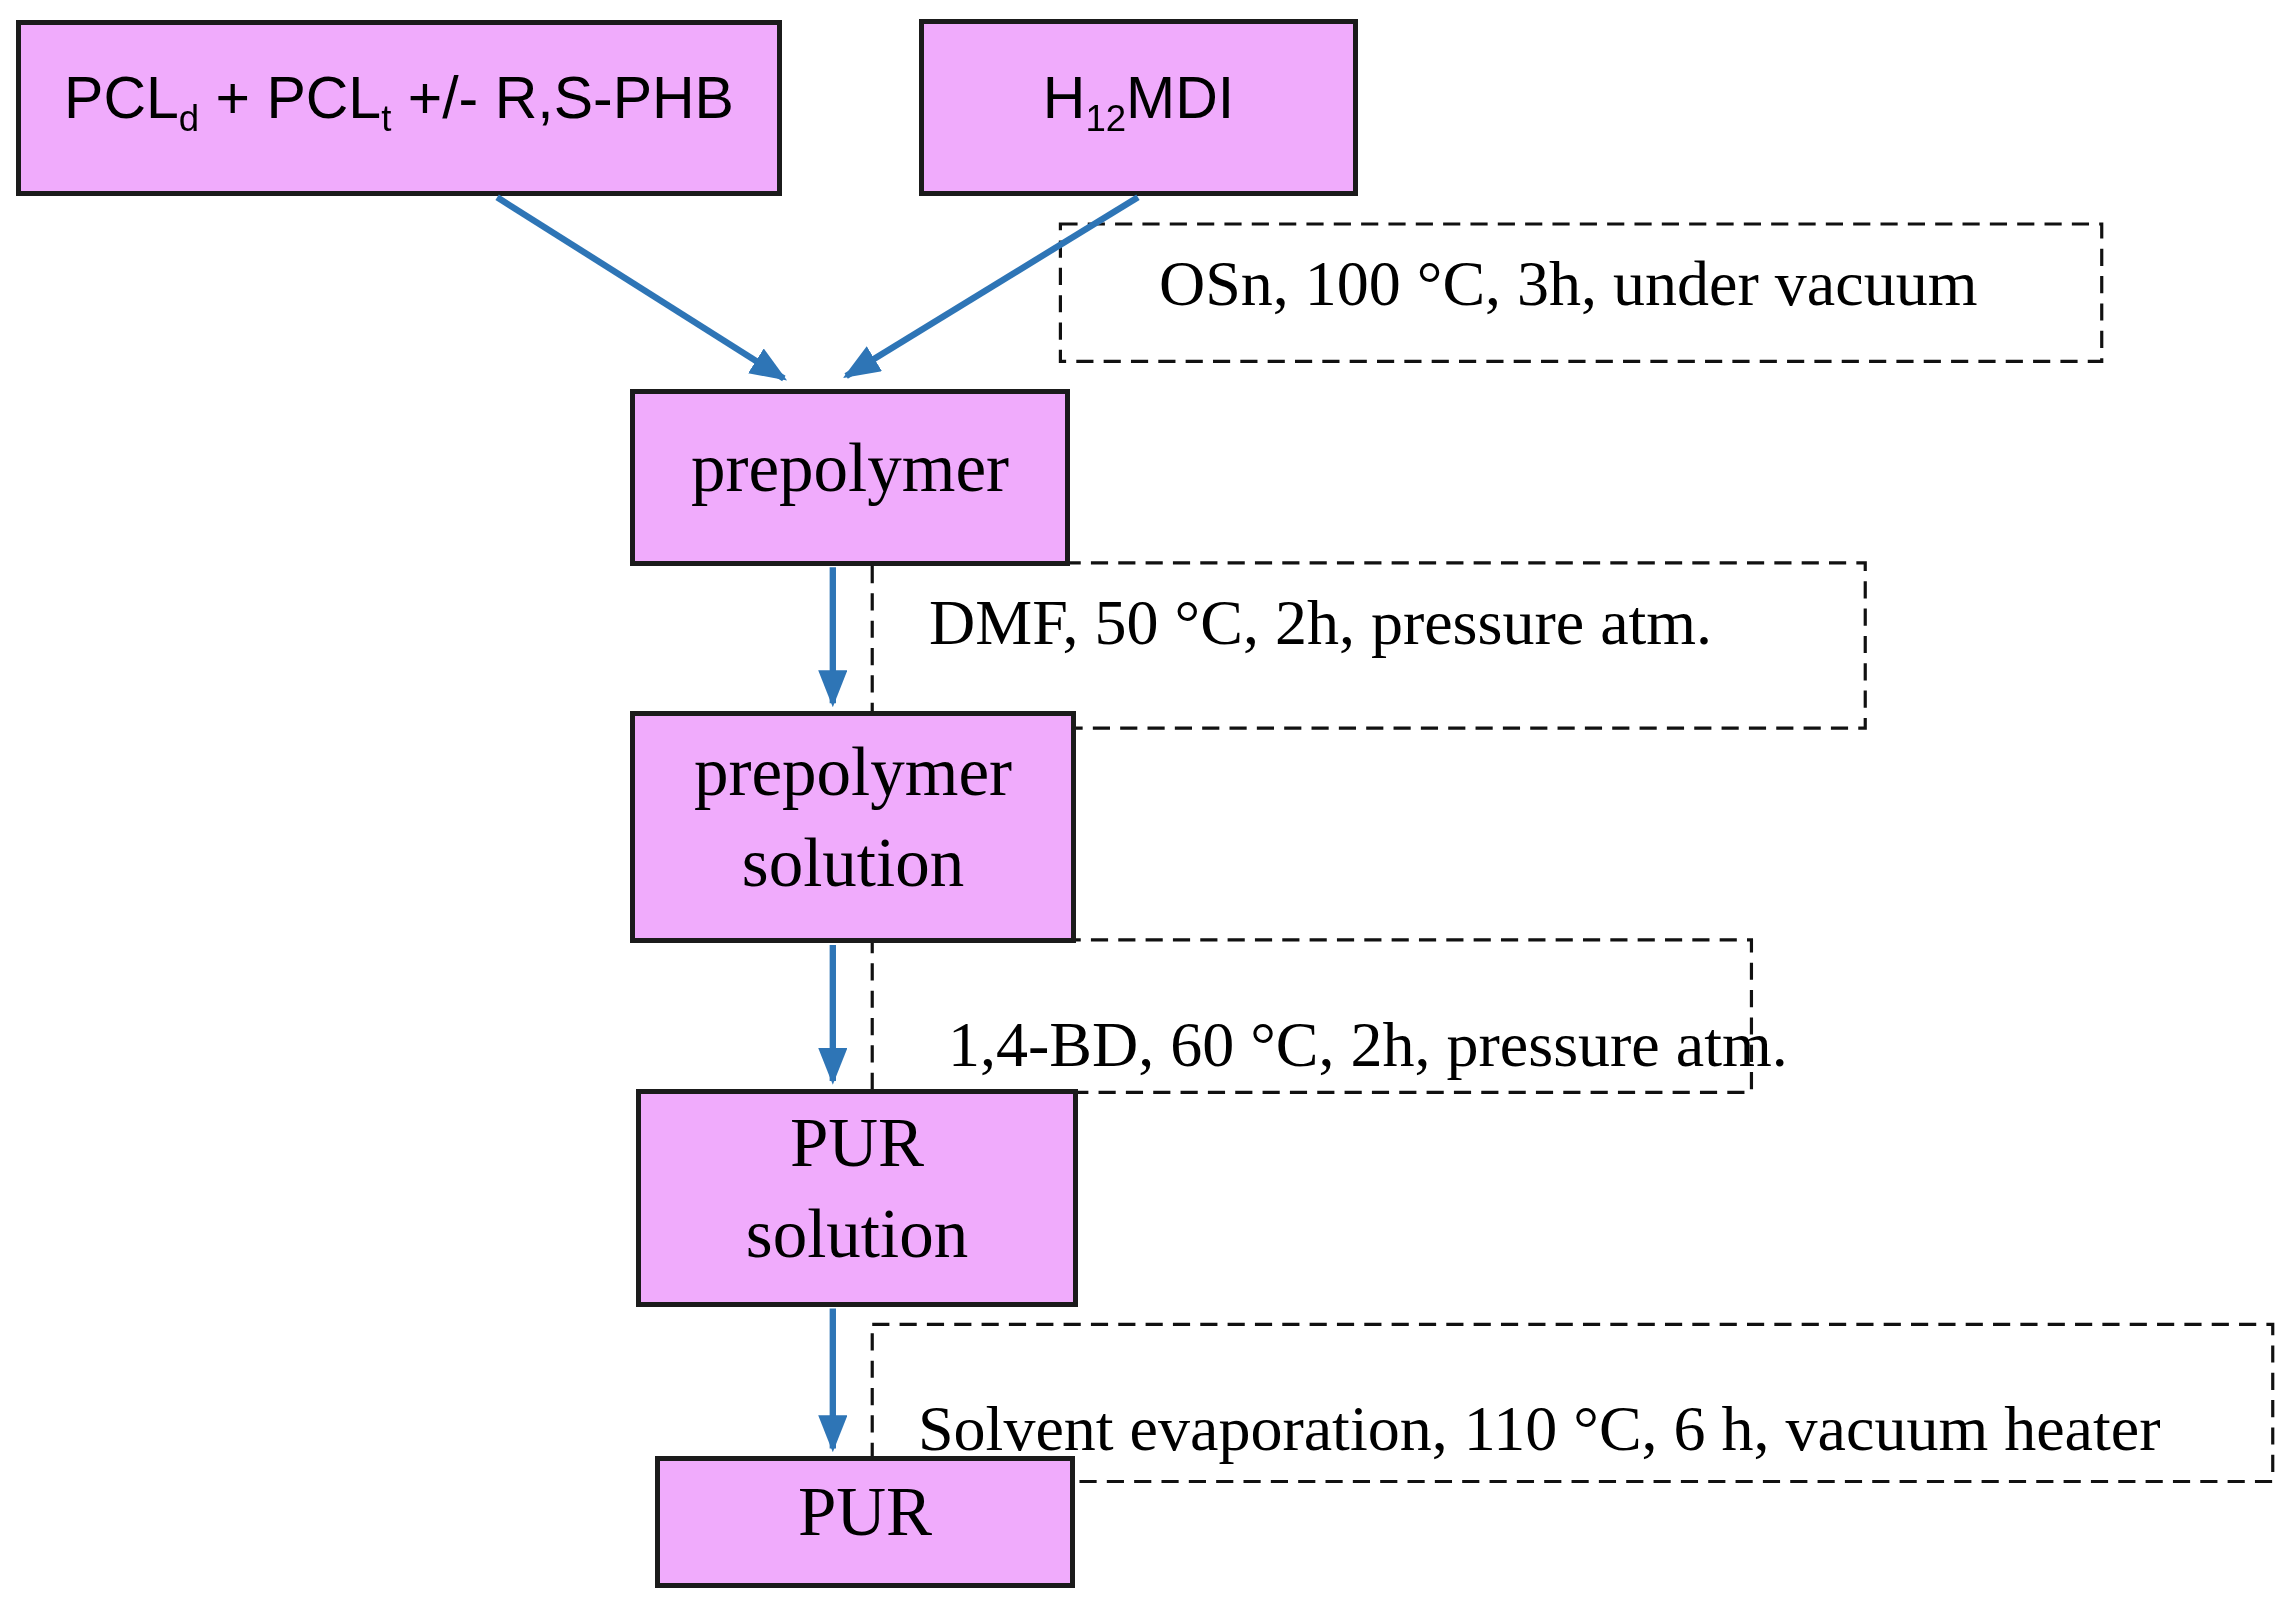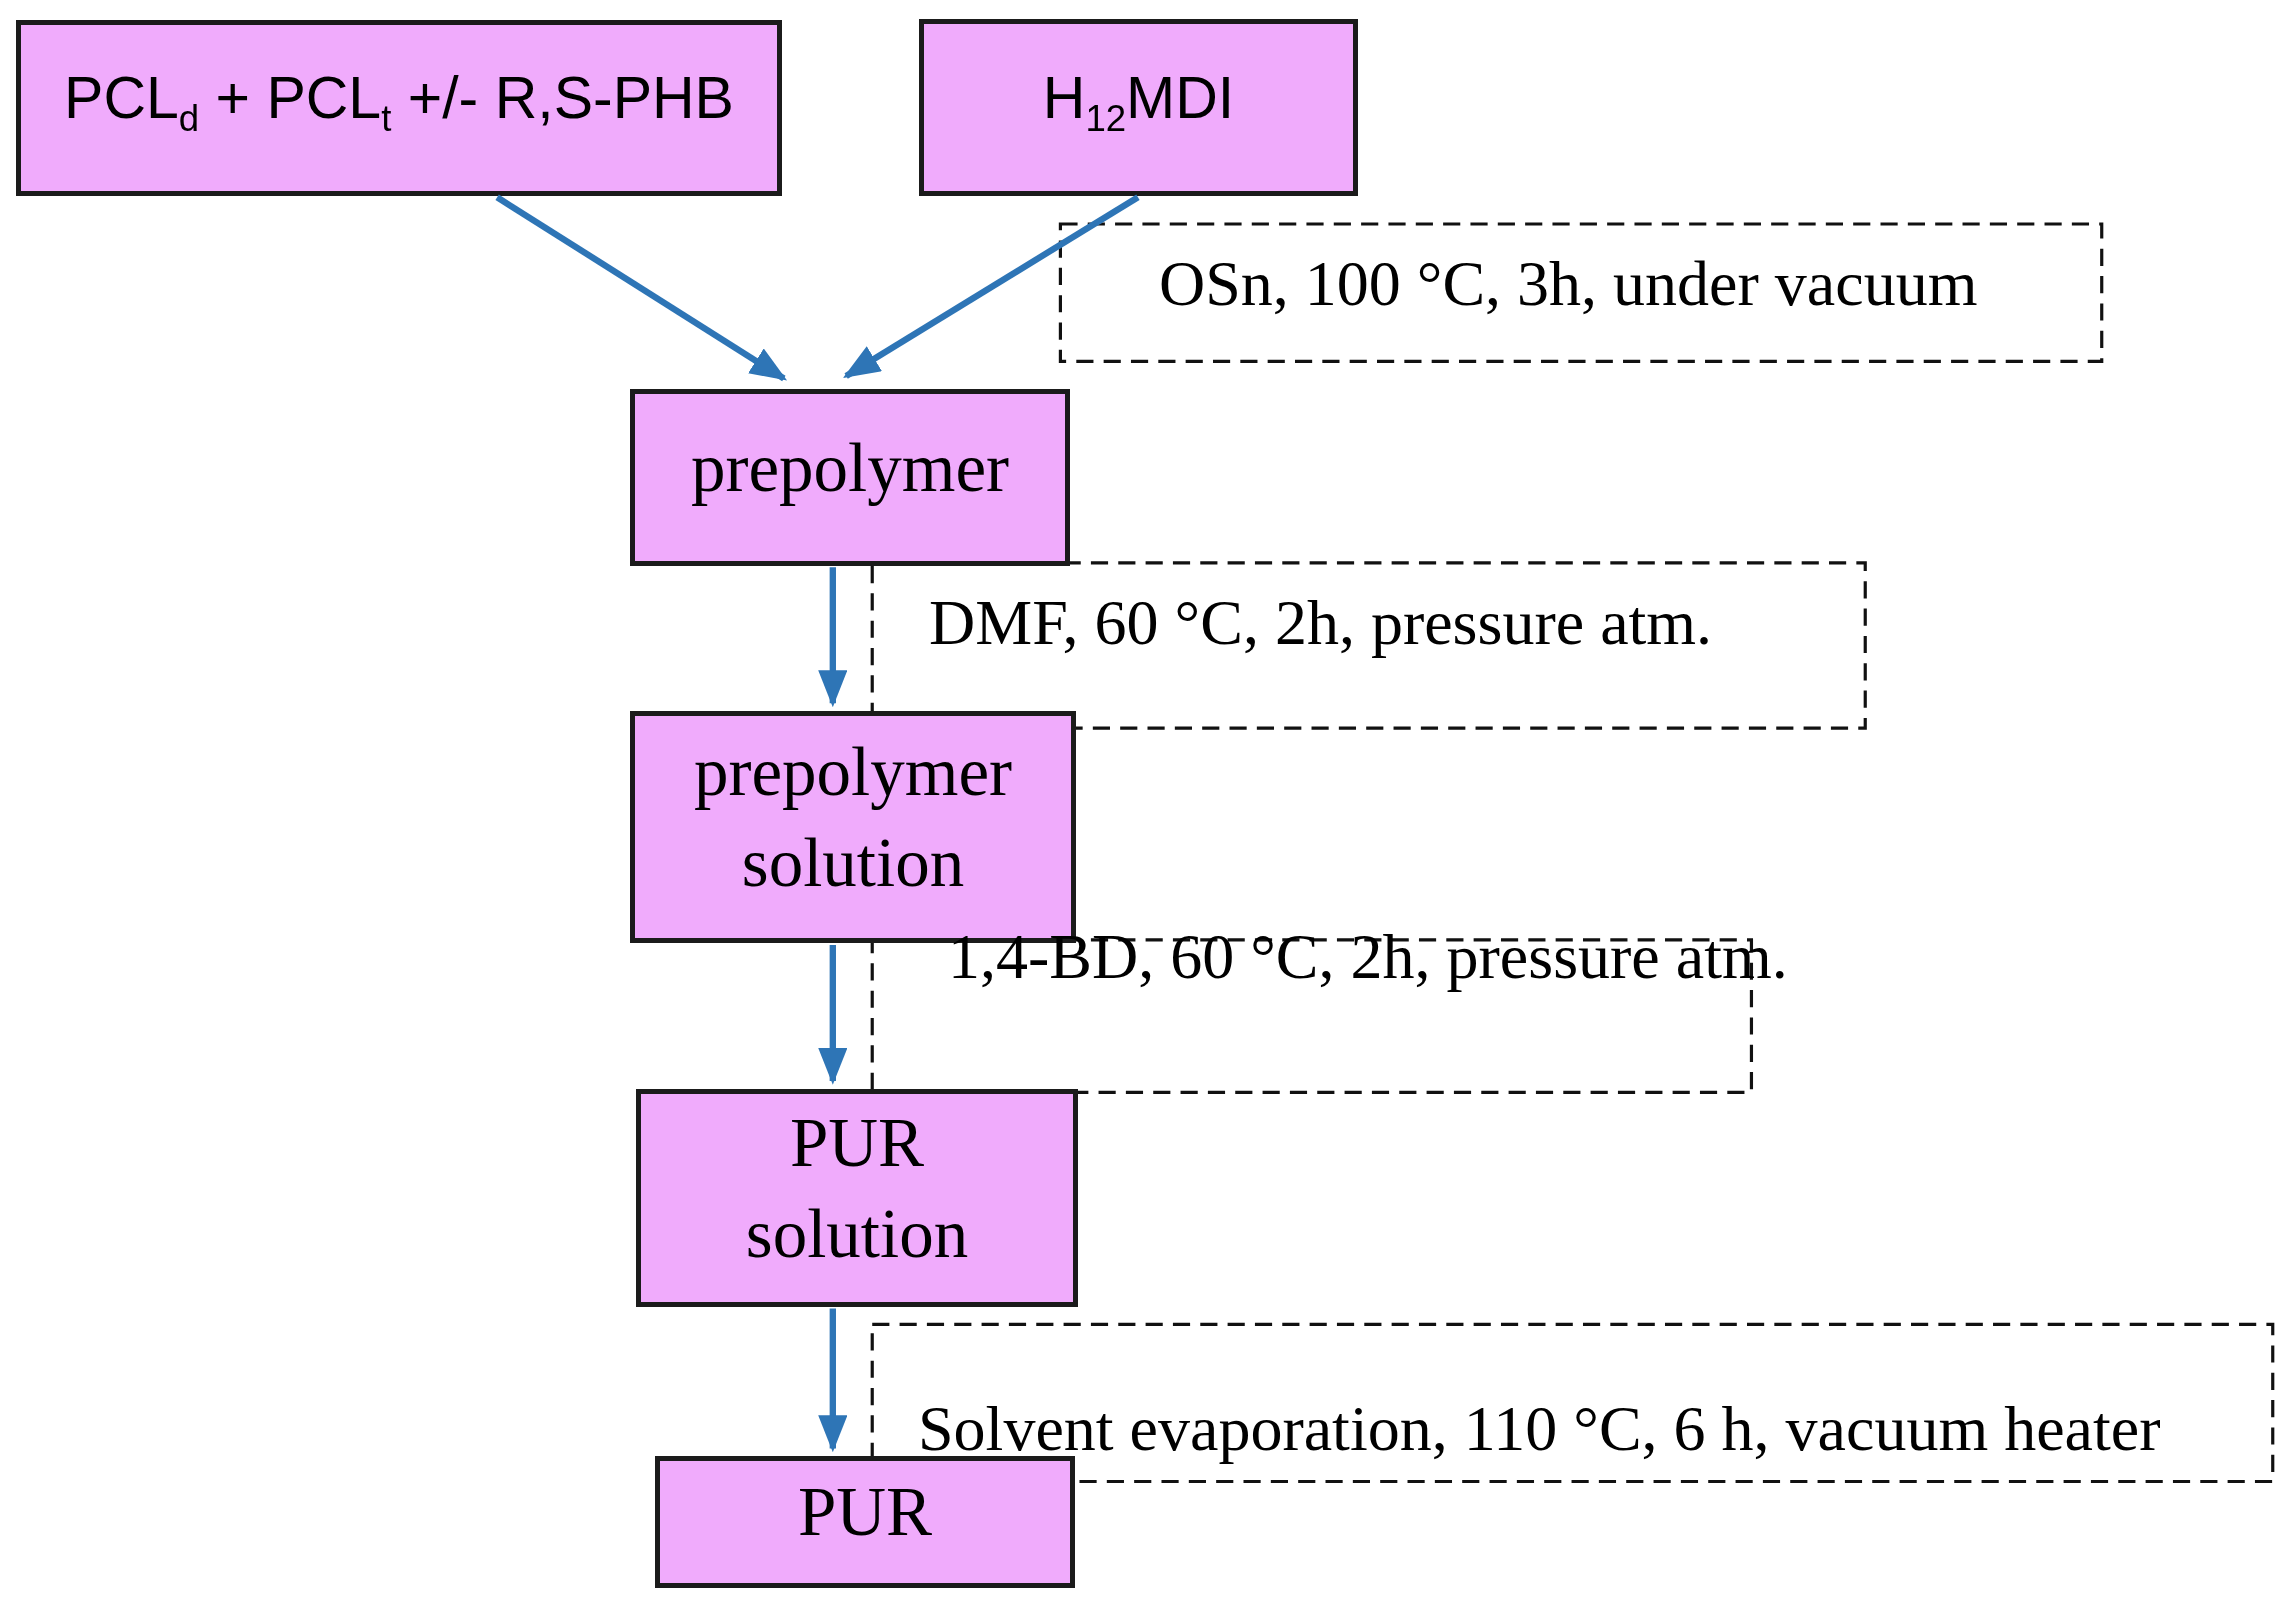--- a/index.html
+++ b/index.html
@@ -66,24 +66,24 @@
     <span class="lbl">
         <span class="ln">PUR</span>
       </span>
   </div>
 
   <div class="note" style="left:1114px;top:224px;width:1042px;height:137px;padding:23px 0 0 45px;">
     <span>OSn, 100 °C, 3h, under vacuum</span>
   </div>
 
   <div class="note" style="left:872px;top:563px;width:993px;height:165px;padding:23px 0 0 57px;">
-    <span>DMF, 60 °C, 2h, pressure atm.</span>
+    <span>DMF, 50 °C, 2h, pressure atm.</span>
   </div>
 
-  <div class="note" style="left:872px;top:892px;width:879px;height:153px;padding:28px 0 0 76px;text-align:right;">
+  <div class="note" style="left:872px;top:980px;width:879px;height:153px;padding:28px 0 0 76px;text-align:right;">
     <span>1,4-BD, 60 °C, 2h, pressure atm.</span>
   </div>
 
   <div class="note" style="left:872px;top:1368px;width:1401px;height:157px;padding:24px 0 0 46px;">
     <span>Solvent evaporation, 110 °C, 6 h, vacuum heater</span>
   </div>
 
   <svg id="arrowLayer" class="layer" viewBox="0 0 3610 2535">
     <defs>
       <marker id="tri" markerUnits="userSpaceOnUse" markerWidth="60" markerHeight="48" refX="52" refY="23" orient="auto">

